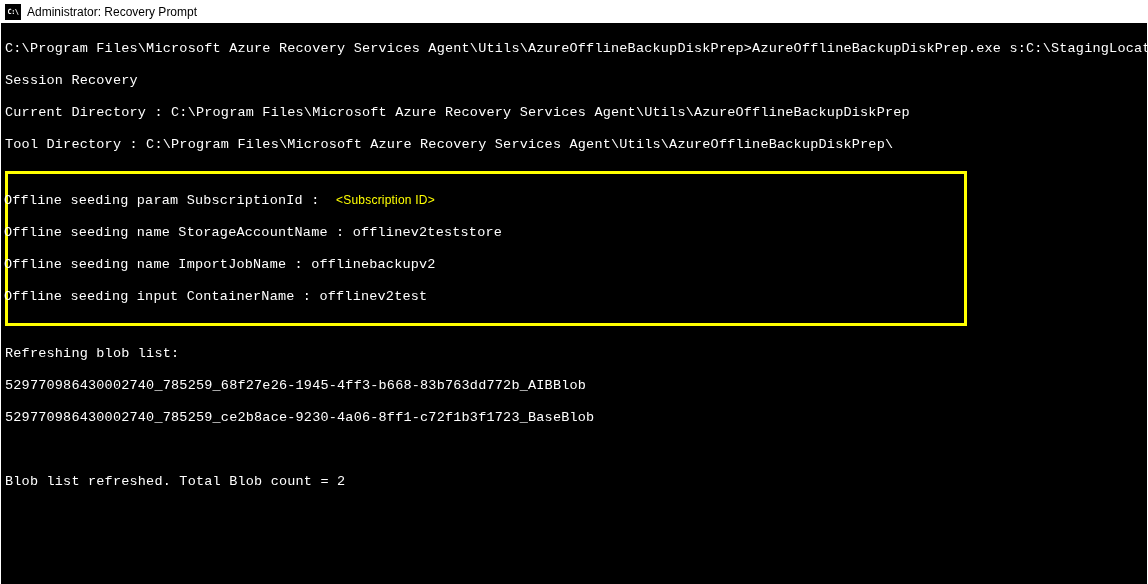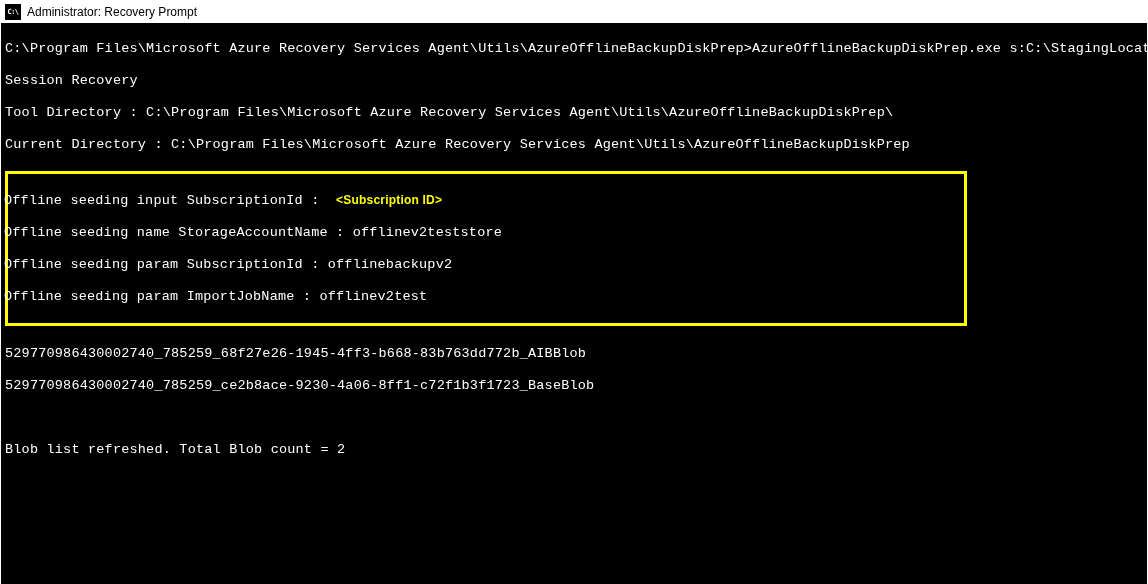--- a/index.html
+++ b/index.html
@@ -58,42 +58,43 @@
       padding: 2px 0;
       width: 962px;
     }
     .highlight-box .line {
       margin-left: -4px;
     }
     .sub-id-label {
       color: #ffff00;
       font-family: 'Segoe UI', Tahoma, sans-serif;
       font-size: 12px;
-      font-weight: bold;
+      font-weight: normal;
     }
   </style>
 </head>
 <body>
 
 <div class="titlebar">
   <span class="titlebar-icon">C:\</span>
   <span>Administrator: Recovery Prompt</span>
 </div>
 
 <div class="terminal">
 <span class="line">C:\Program Files\Microsoft Azure Recovery Services Agent\Utils\AzureOfflineBackupDiskPrep&gt;AzureOfflineBackupDiskPrep.exe s:C:\StagingLocation</span>
 <span class="line">Session Recovery</span>
+<span class="line">Current Directory : C:\Program Files\Microsoft Azure Recovery Services Agent\Utils\AzureOfflineBackupDiskPrep</span>
 <span class="line">Tool Directory : C:\Program Files\Microsoft Azure Recovery Services Agent\Utils\AzureOfflineBackupDiskPrep\</span>
-<span class="line">Current Directory : C:\Program Files\Microsoft Azure Recovery Services Agent\Utils\AzureOfflineBackupDiskPrep</span>
 <div class="highlight-box">
-<span class="line"><span>Offline seeding input SubscriptionId : </span> <span class="sub-id-label">&lt;Subscription ID&gt;</span></span>
+<span class="line"><span>Offline seeding param SubscriptionId : </span> <span class="sub-id-label">&lt;Subscription ID&gt;</span></span>
 <span class="line">Offline seeding name StorageAccountName : offlinev2teststore</span>
-<span class="line">Offline seeding param SubscriptionId : offlinebackupv2</span>
-<span class="line">Offline seeding param ImportJobName : offlinev2test</span>
+<span class="line">Offline seeding name ImportJobName : offlinebackupv2</span>
+<span class="line">Offline seeding input ContainerName : offlinev2test</span>
 </div>
+<span class="line">Refreshing blob list:</span>
 <span class="line">529770986430002740_785259_68f27e26-1945-4ff3-b668-83b763dd772b_AIBBlob</span>
 <span class="line">529770986430002740_785259_ce2b8ace-9230-4a06-8ff1-c72f1b3f1723_BaseBlob</span>
 <span class="line"> </span>
 <span class="line">Blob list refreshed. Total Blob count = 2</span>
 
 
 
 </div>
 
 </body></html>

